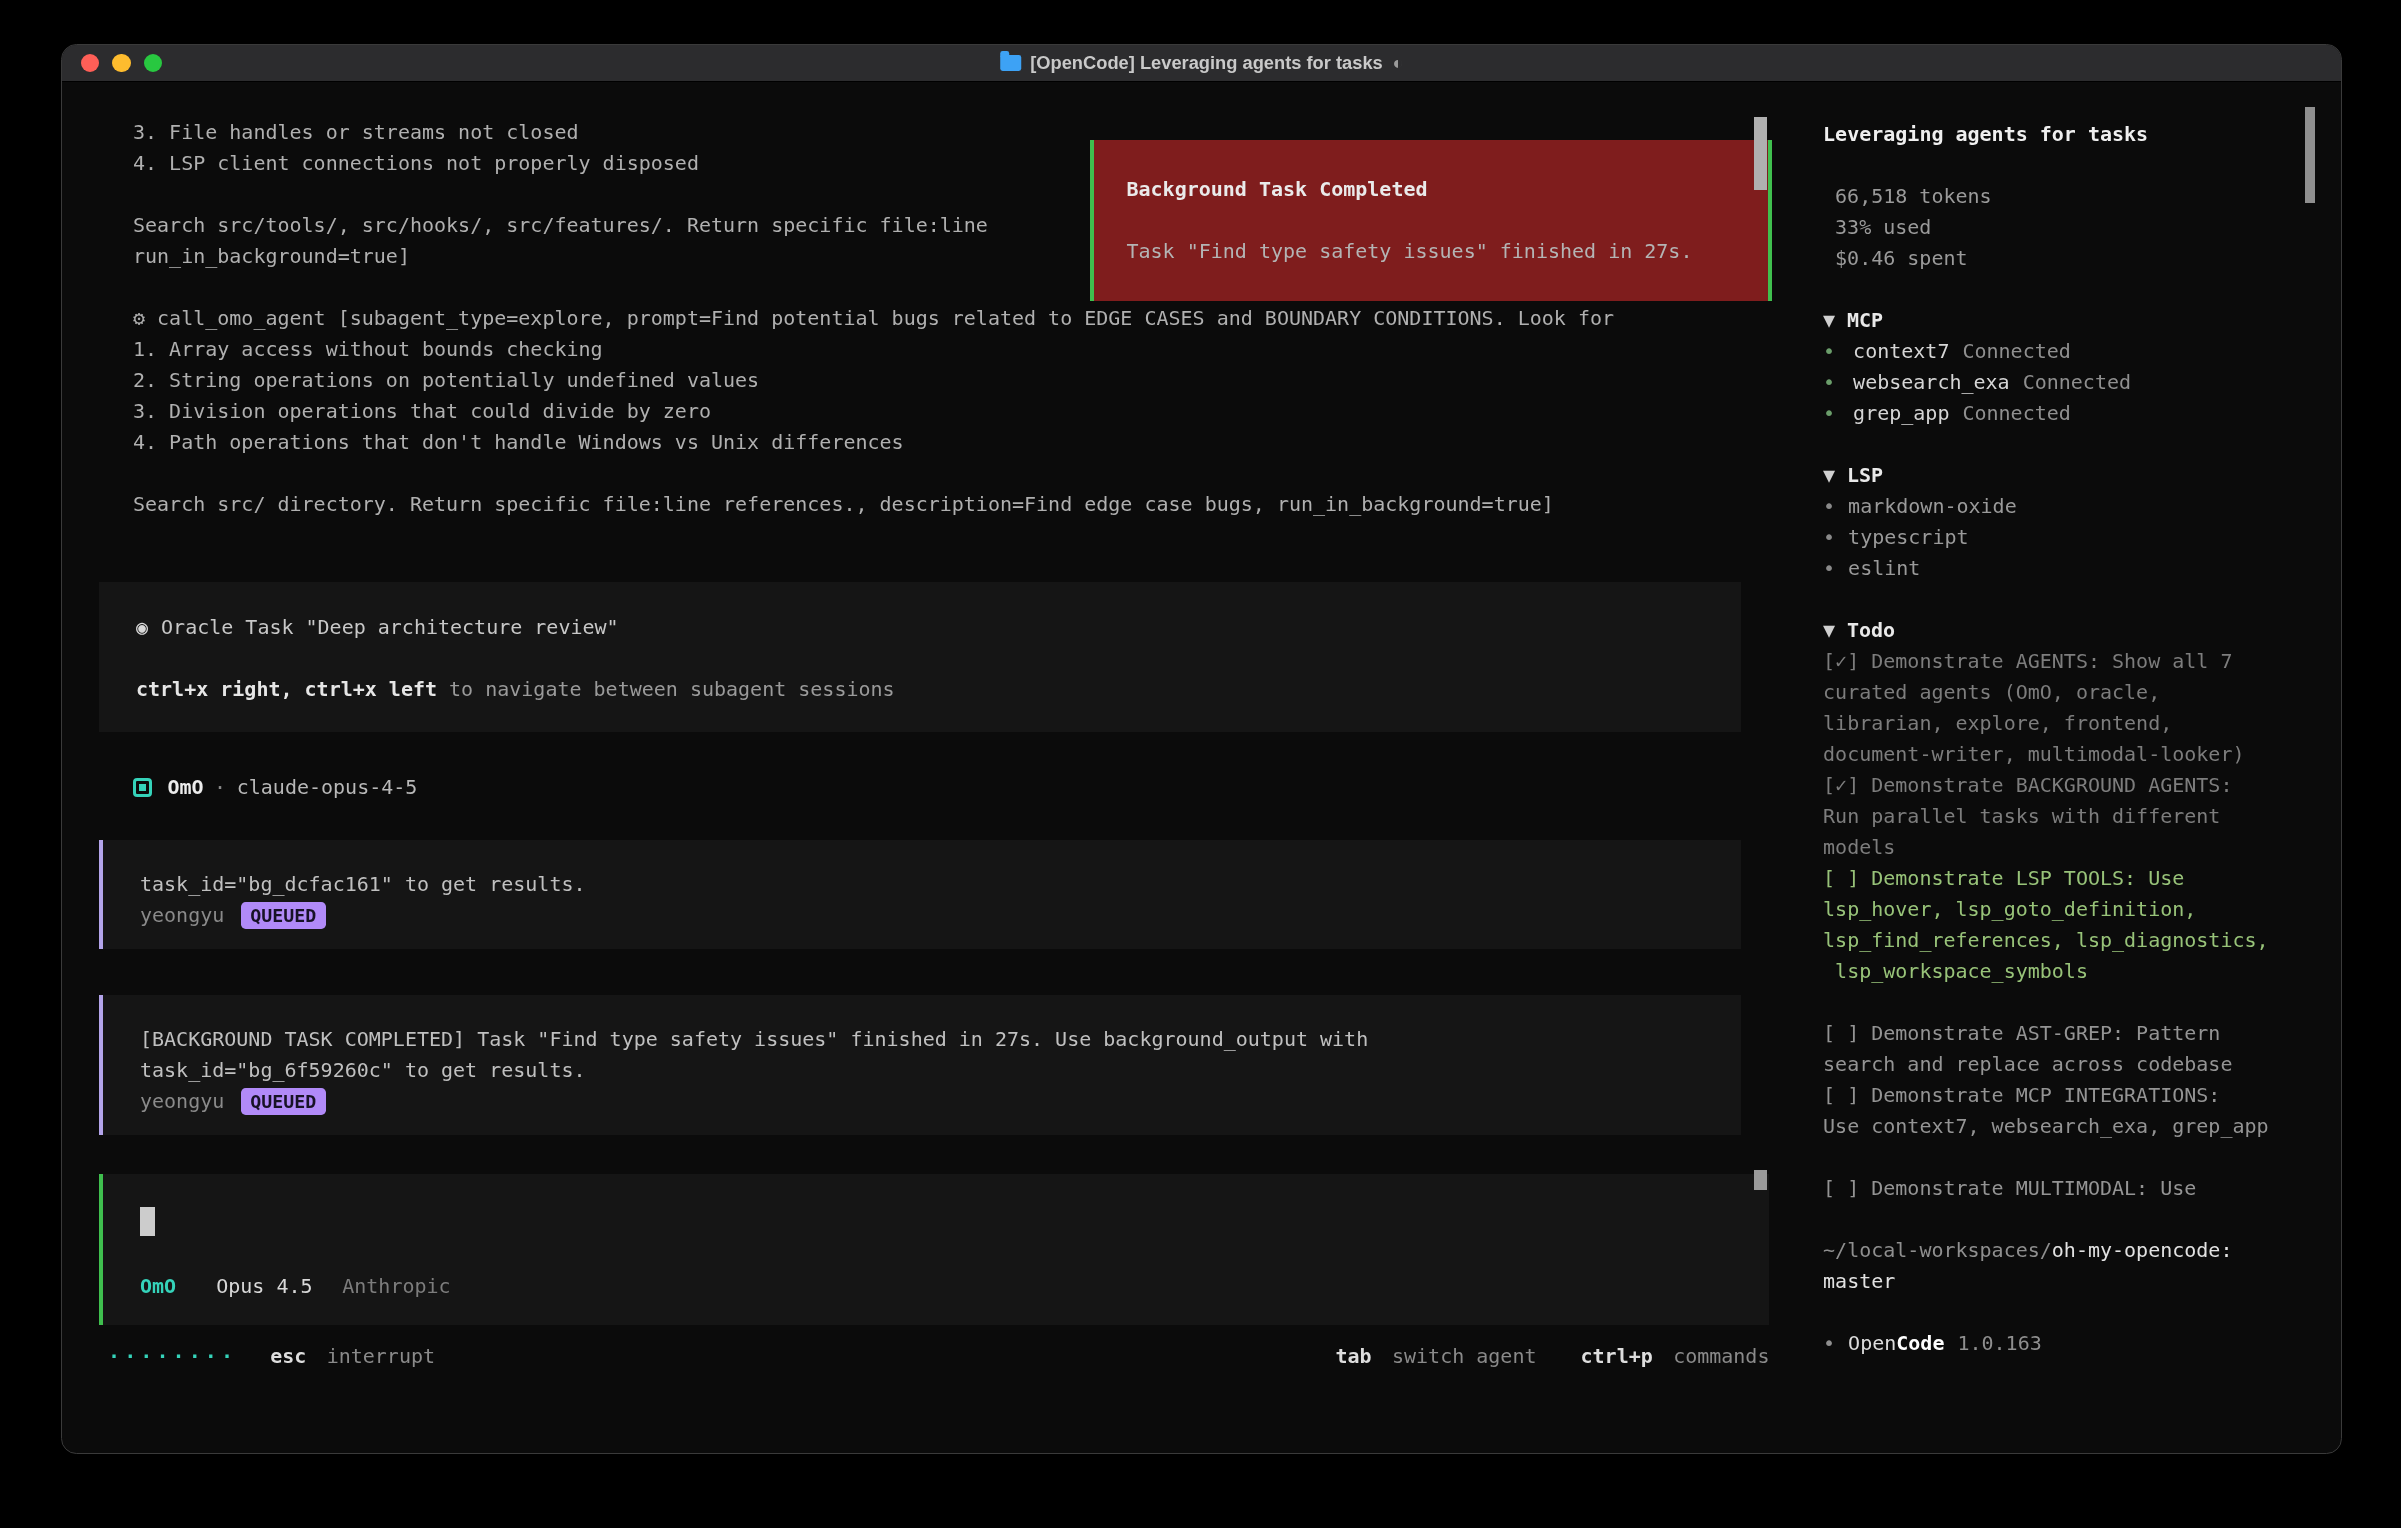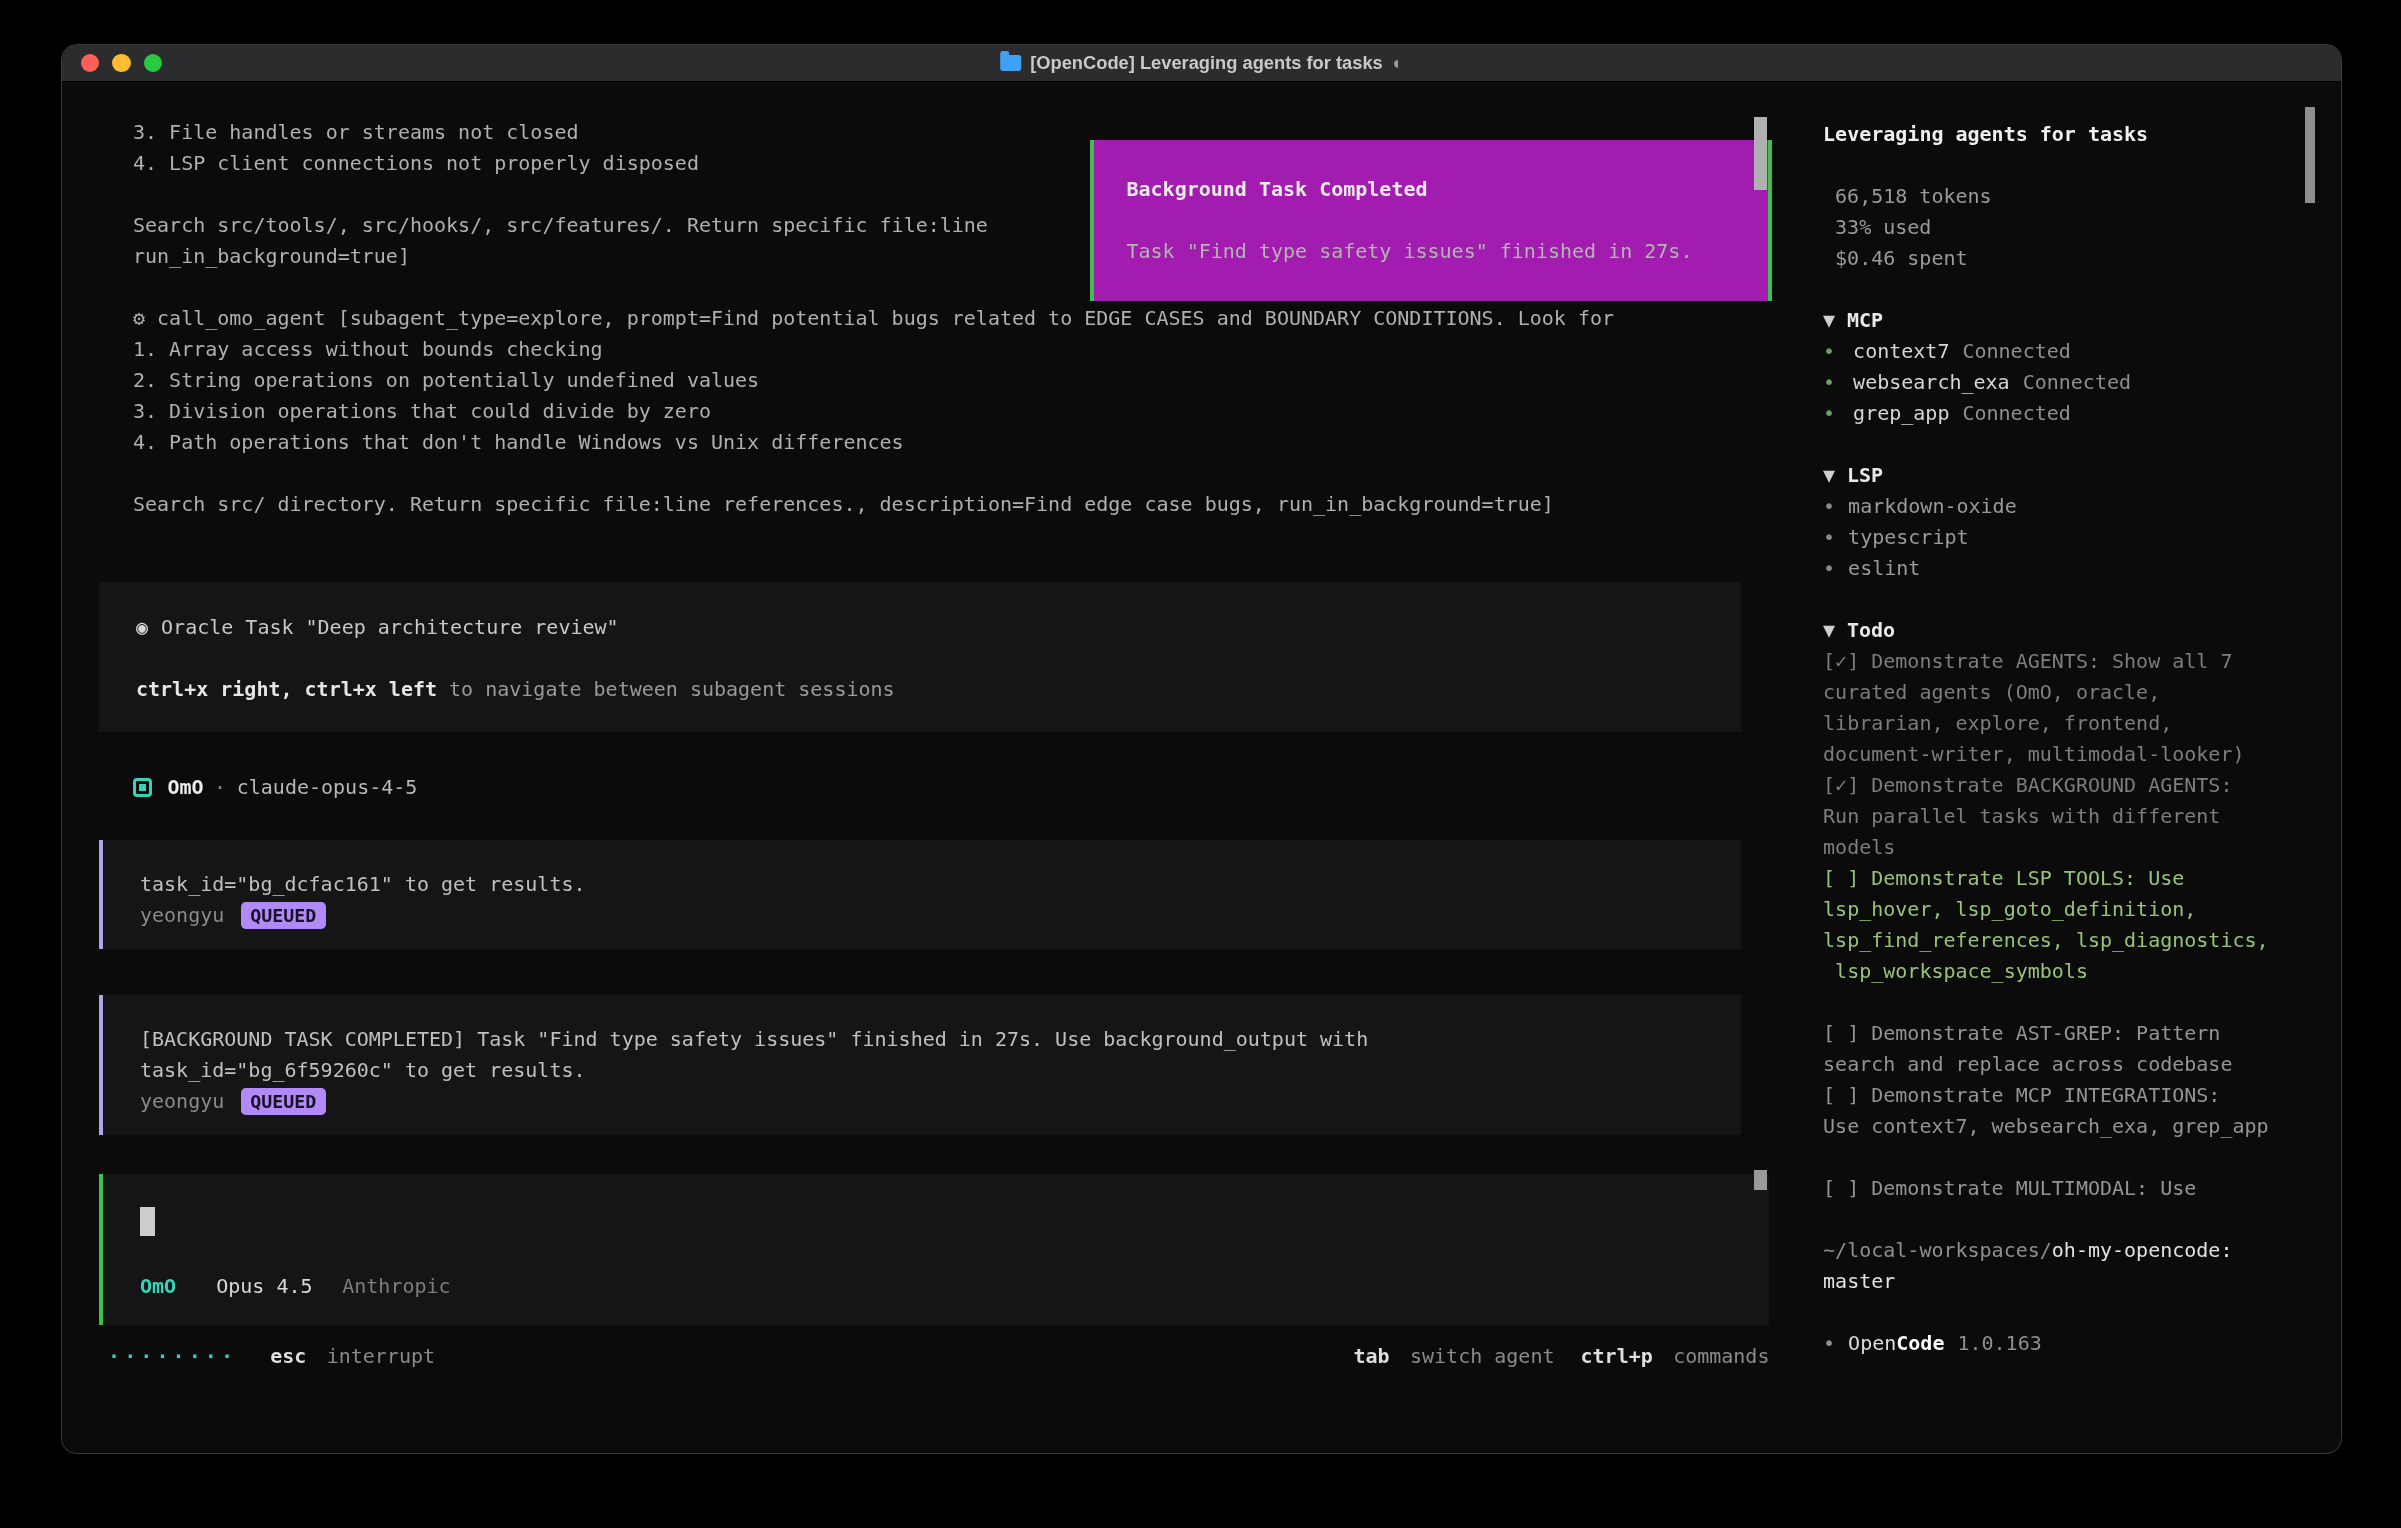--- a/index.html
+++ b/index.html
@@ -29,21 +29,21 @@
   .content { display:flex; height:1372px; }
   .main { position:relative; width:1739px; height:100%; font-size:20px; color:#b0b0b0; }
   .sidebar { position:relative; width:542px; padding:37px 0 0 23.6px; font-size:20px; color:#8f8f8f; }
 
   
   .transcript { margin:35px 0 0 71px; }
   .tline { height:31px; line-height:31px; white-space:pre; }
 
   
   .toast { position:absolute; left:1028px; top:58px; width:682px; z-index:5;
-    background:#a21caf; border-left:4.1px solid #3fbf4e; border-right:4.1px solid #3fbf4e;
+    background:#7f1d1d; border-left:4.1px solid #3fbf4e; border-right:4.1px solid #3fbf4e;
     padding:34px 0 34px 32.5px; }
   .toast-title { font-weight:bold; color:#eaeaea; height:31px; line-height:31px; white-space:pre; }
   .toast-gap { height:31px; }
   .toast-body { color:#b4b4b4; height:31px; line-height:31px; white-space:pre; }
 
   
   .oracle-box { margin:62px 58px 0 37px; background:#151515; padding:29.5px 0 27px 37px; }
   .o-line { height:31px; line-height:31px; }
   .o-gap { height:31px; }
   .o-icon { color:#d8d8d8; margin-right:13px; }
@@ -79,21 +79,21 @@
   .in-agent { color:#35d3ba; font-weight:bold; }
   .in-model { color:#d8d8d8; margin-left:28px; }
   .in-provider { color:#7d7d7d; margin-left:17.7px; }
 
   
   .statusbar { display:flex; justify-content:space-between; margin-top:16.5px;
     padding:0 30px 0 46px; height:31px; line-height:31px; }
   .spinner { color:#35d3ba; letter-spacing:4.1px; margin-right:21px; font-weight:bold; }
   .key { color:#dedede; font-weight:bold;text-align:center; }
   .klabel { color:#8a8a8a; margin-left:8.3px; }
-  .key-gap { margin-left:14px; }
+  .key-gap { margin-left:32px; }
 
   
   .main-scroll-thumb { position:absolute; left:1692px; top:35px; width:13px; height:73px;
     background:#b0b0b0; z-index:10; }
   .main-scroll-thumb2 { position:absolute; left:1692px; top:1088px; width:13px; height:20px;
     background:#9a9a9a; z-index:10; }
   .sb-scroll-thumb { position:absolute; left:506px; top:25px; width:9.5px; height:96px;
     background:#8f8f8f; }
 
   

